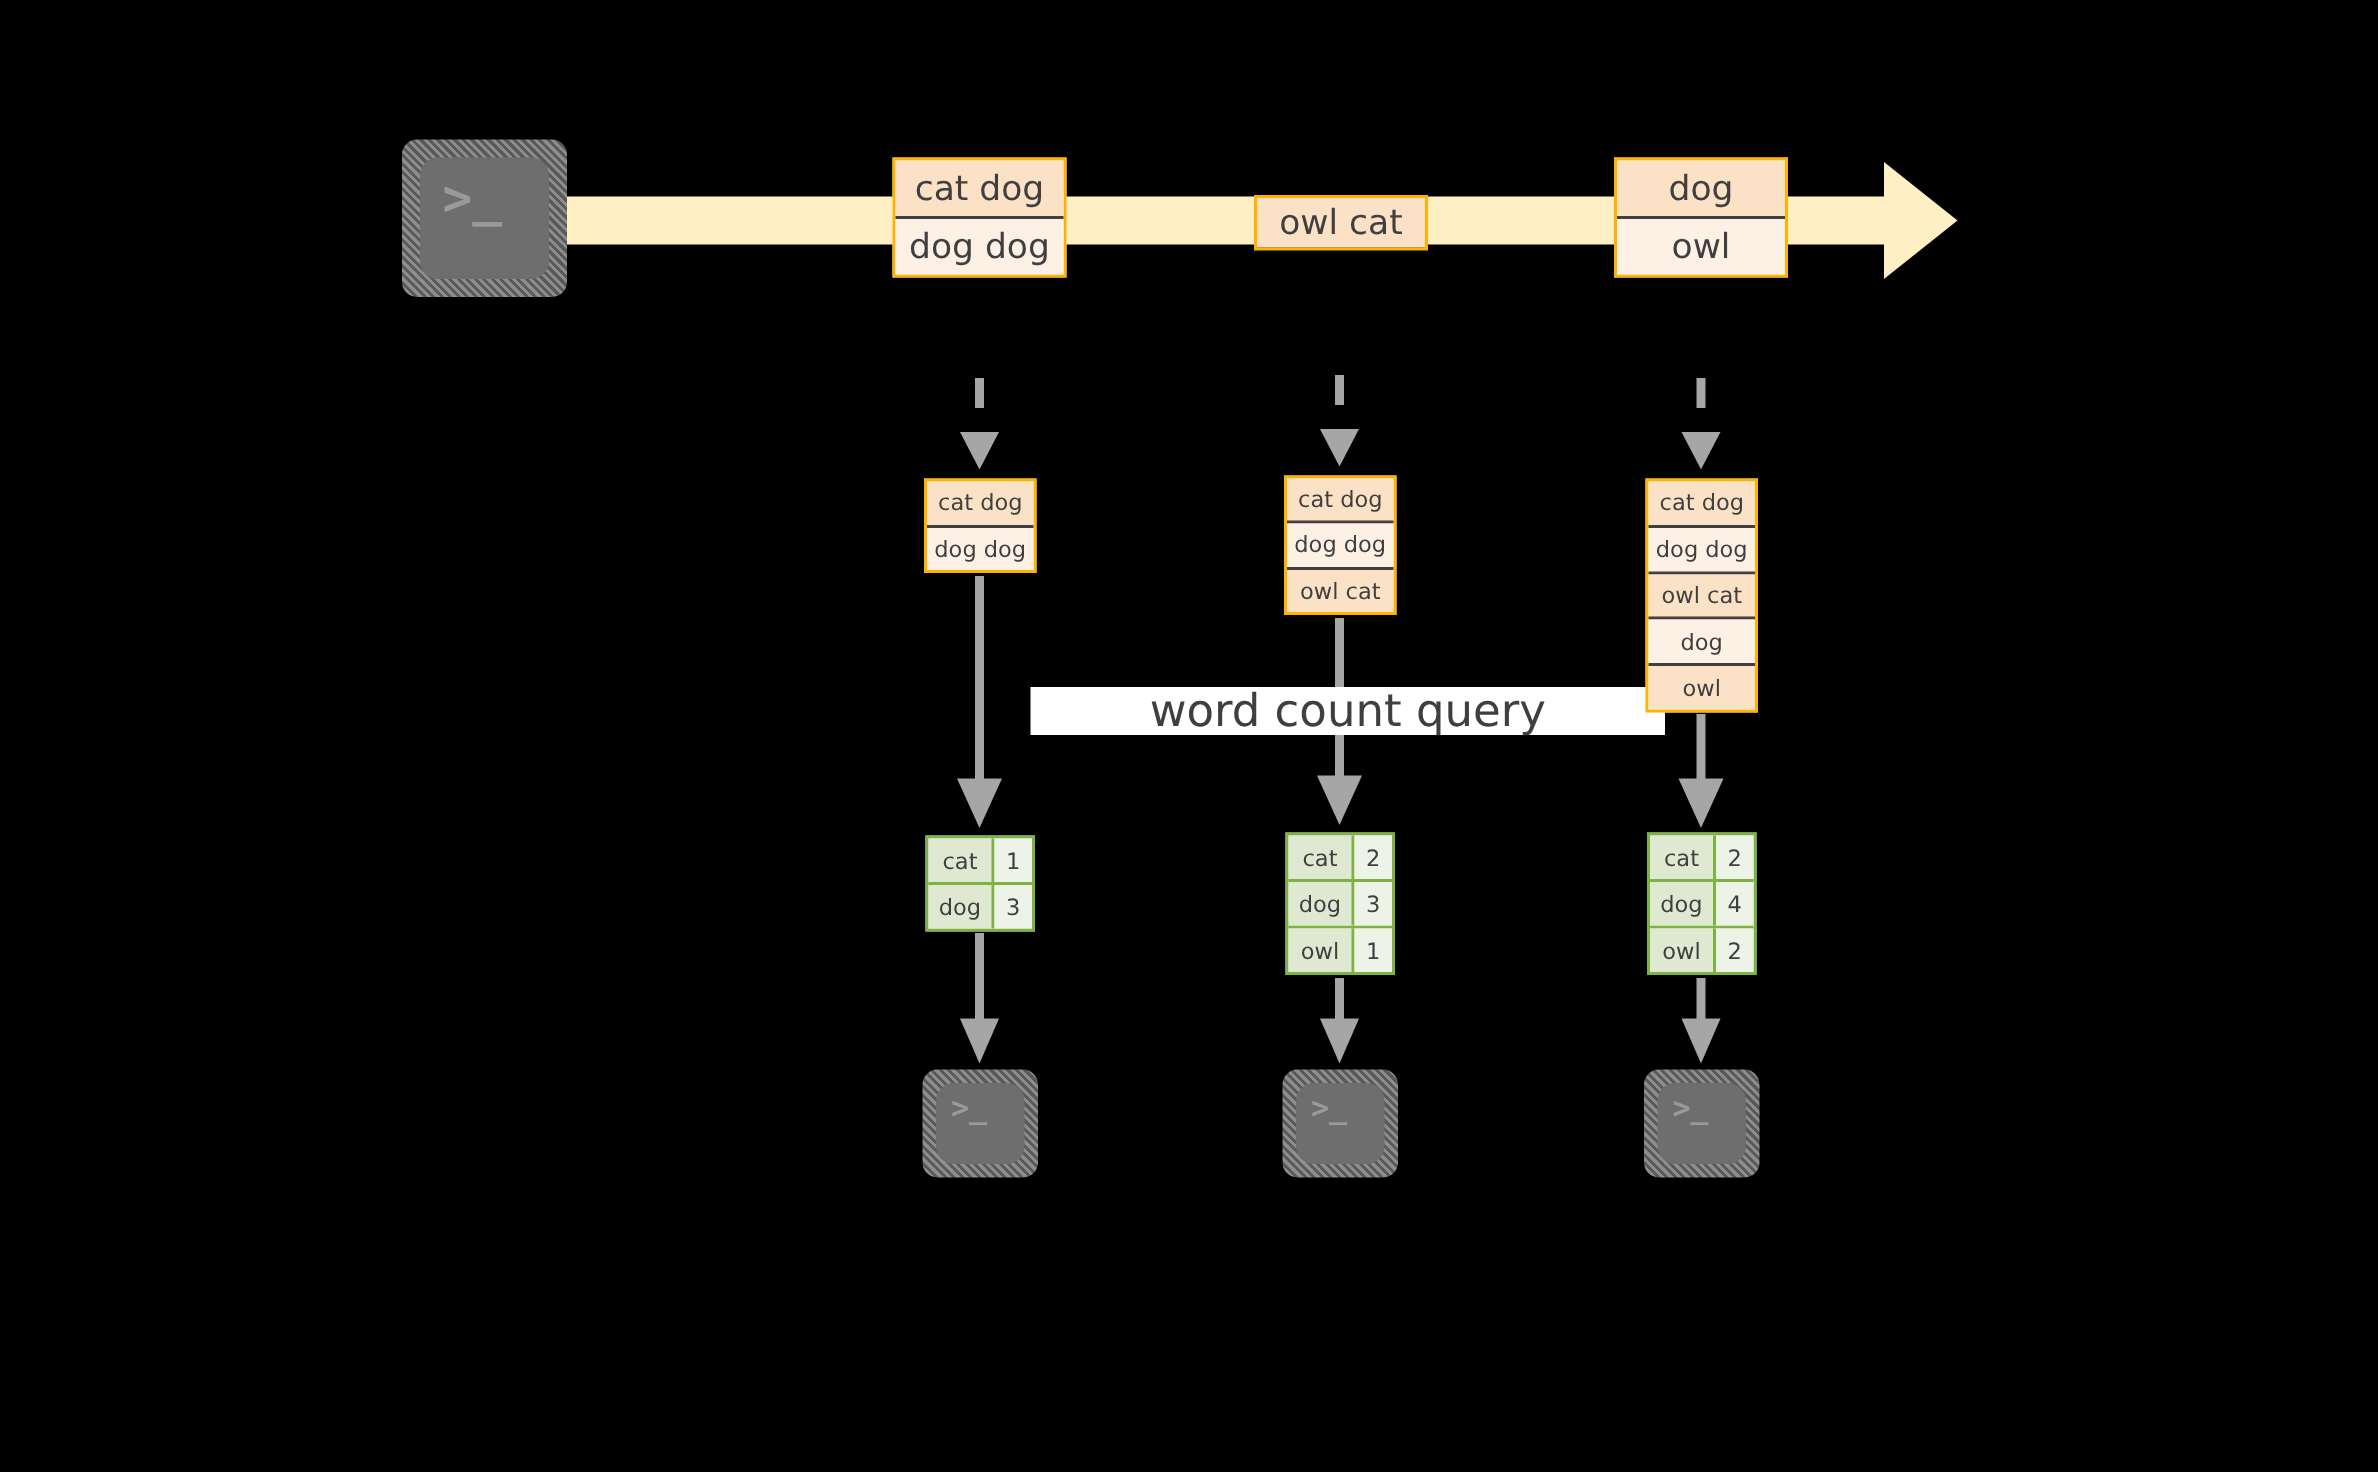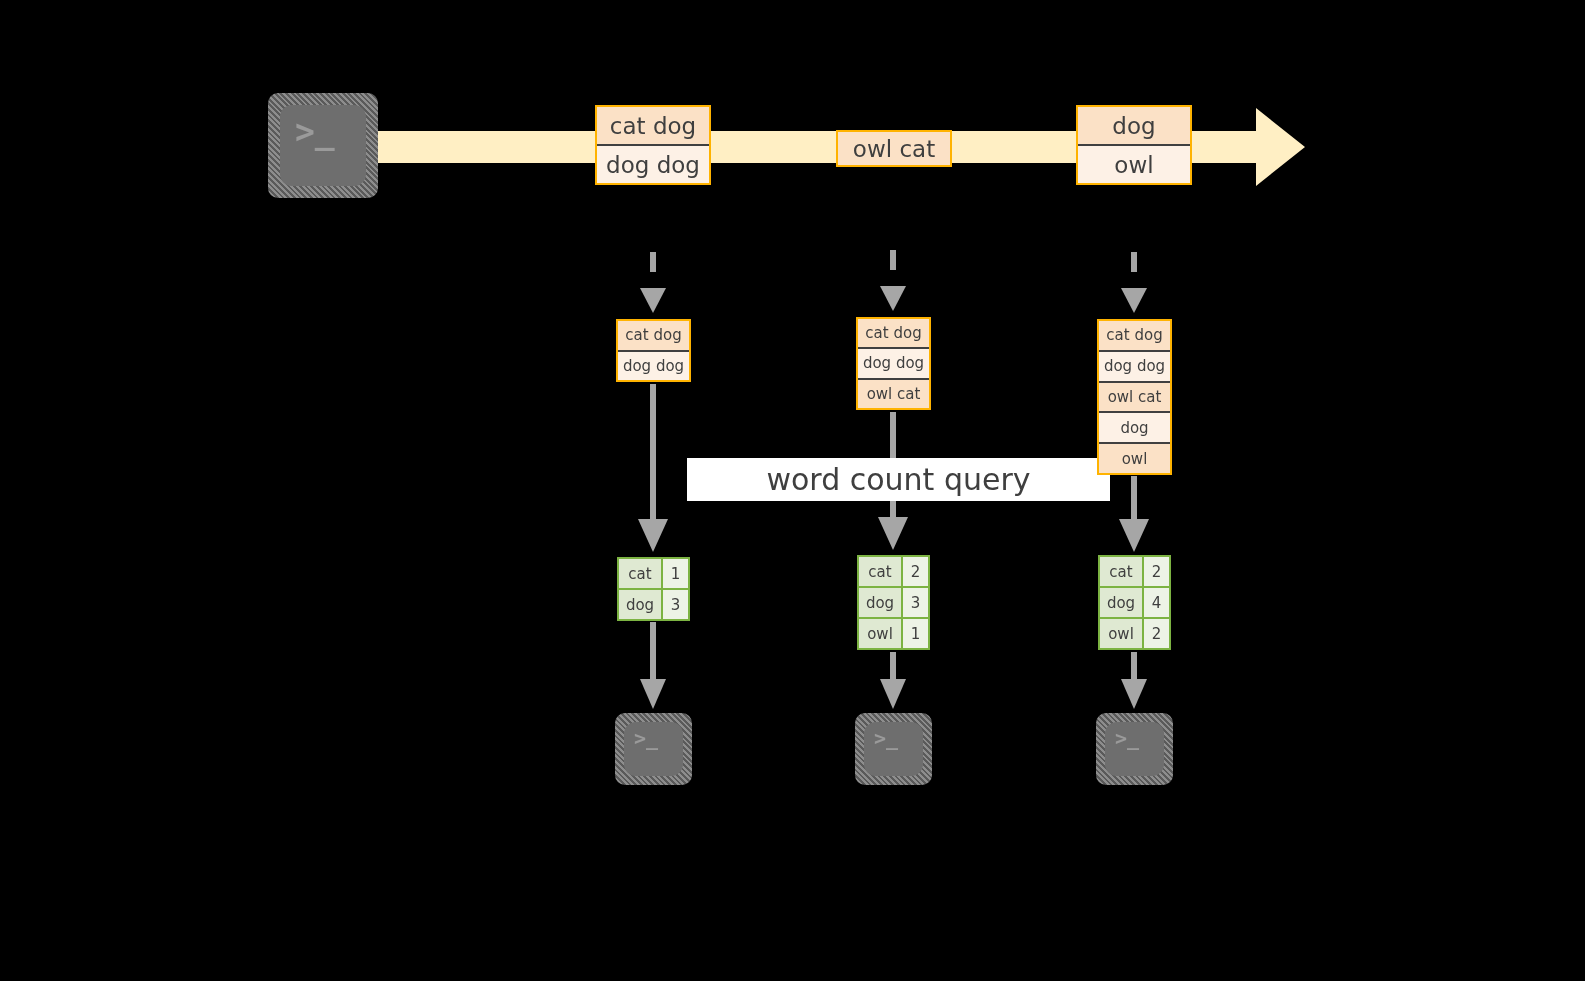--- a/index.html
+++ b/index.html
@@ -205,21 +205,21 @@
   </div>
 
   <div class="obox small" style="left:1097px; top:319px; width:75px; height:156px;">
     <div class="row shade">cat dog</div>
     <div class="row">dog dog</div>
     <div class="row shade">owl cat</div>
     <div class="row">dog</div>
     <div class="row shade">owl</div>
   </div>
 
-  <div class="banner" style="left:687px; top:458px; width:423px; height:43px;">
+  <div class="banner" style="left:687px; top:458px; width:423px; height:32px;">
     <span>word count query</span>
   </div>
 
   <div class="gbox" style="left:617px; top:557px; width:73px; height:64px;">
     <div class="grow">
       <div class="gcell key">cat</div>
       <div class="gcell val">1</div>
     </div>
     <div class="grow">
       <div class="gcell key">dog</div>

